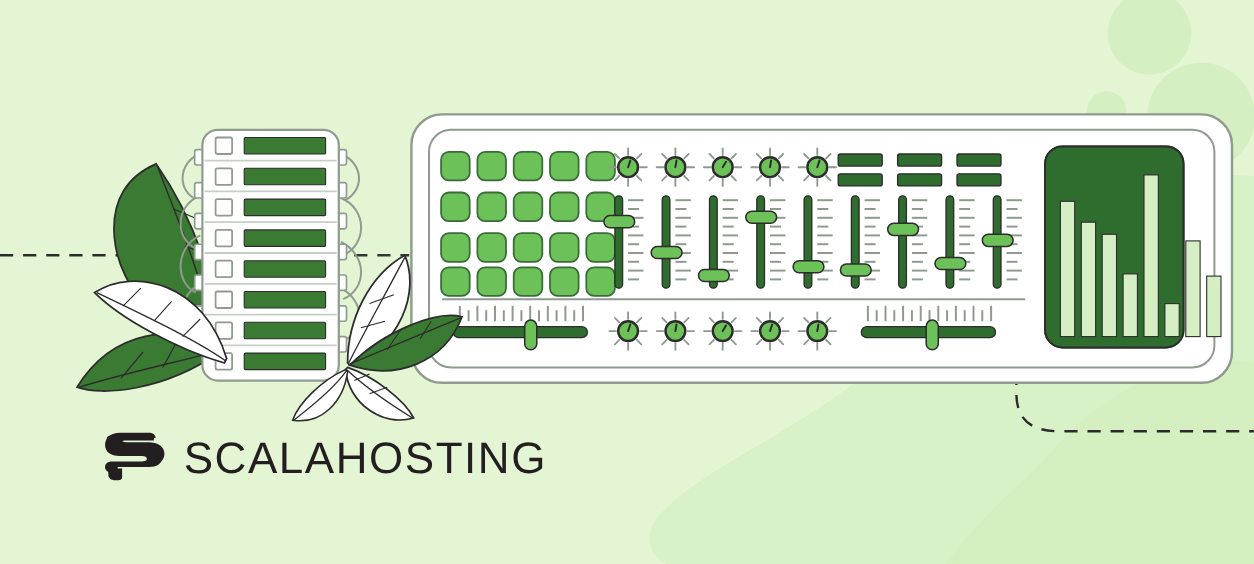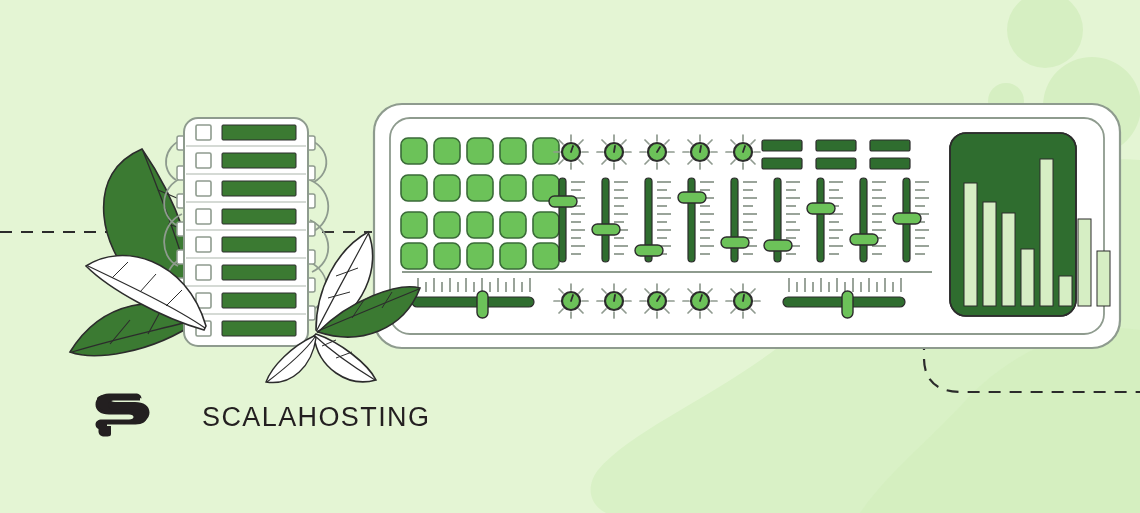--- a/index.html
+++ b/index.html
@@ -14,27 +14,26 @@
   #stage{position:absolute;left:0;top:0;width:1140px;height:513px;}
   svg.layer{position:absolute;left:0;top:0;width:1140px;height:513px;}
   
   #brand{
     position:absolute;
     left:93px;top:392px;
     display:flex;align-items:center;gap:14px;
   }
   #brand .wordmark{
     font-family:"Liberation Sans", sans-serif;
-    font-size:27px;
+    font-size:40px;
     letter-spacing:1.4px;
     color:#231f20;
     font-weight:400;
     line-height:1;
     white-space:nowrap;
-    margin-left:35px;
   }
 </style>
 </head>
 <body>
 
 <div id="stage">
 
   <svg class="layer" viewBox="0 0 1140 513">
     <rect x="0" y="0" width="1140" height="513" fill="#e4f5d4"></rect>
 

